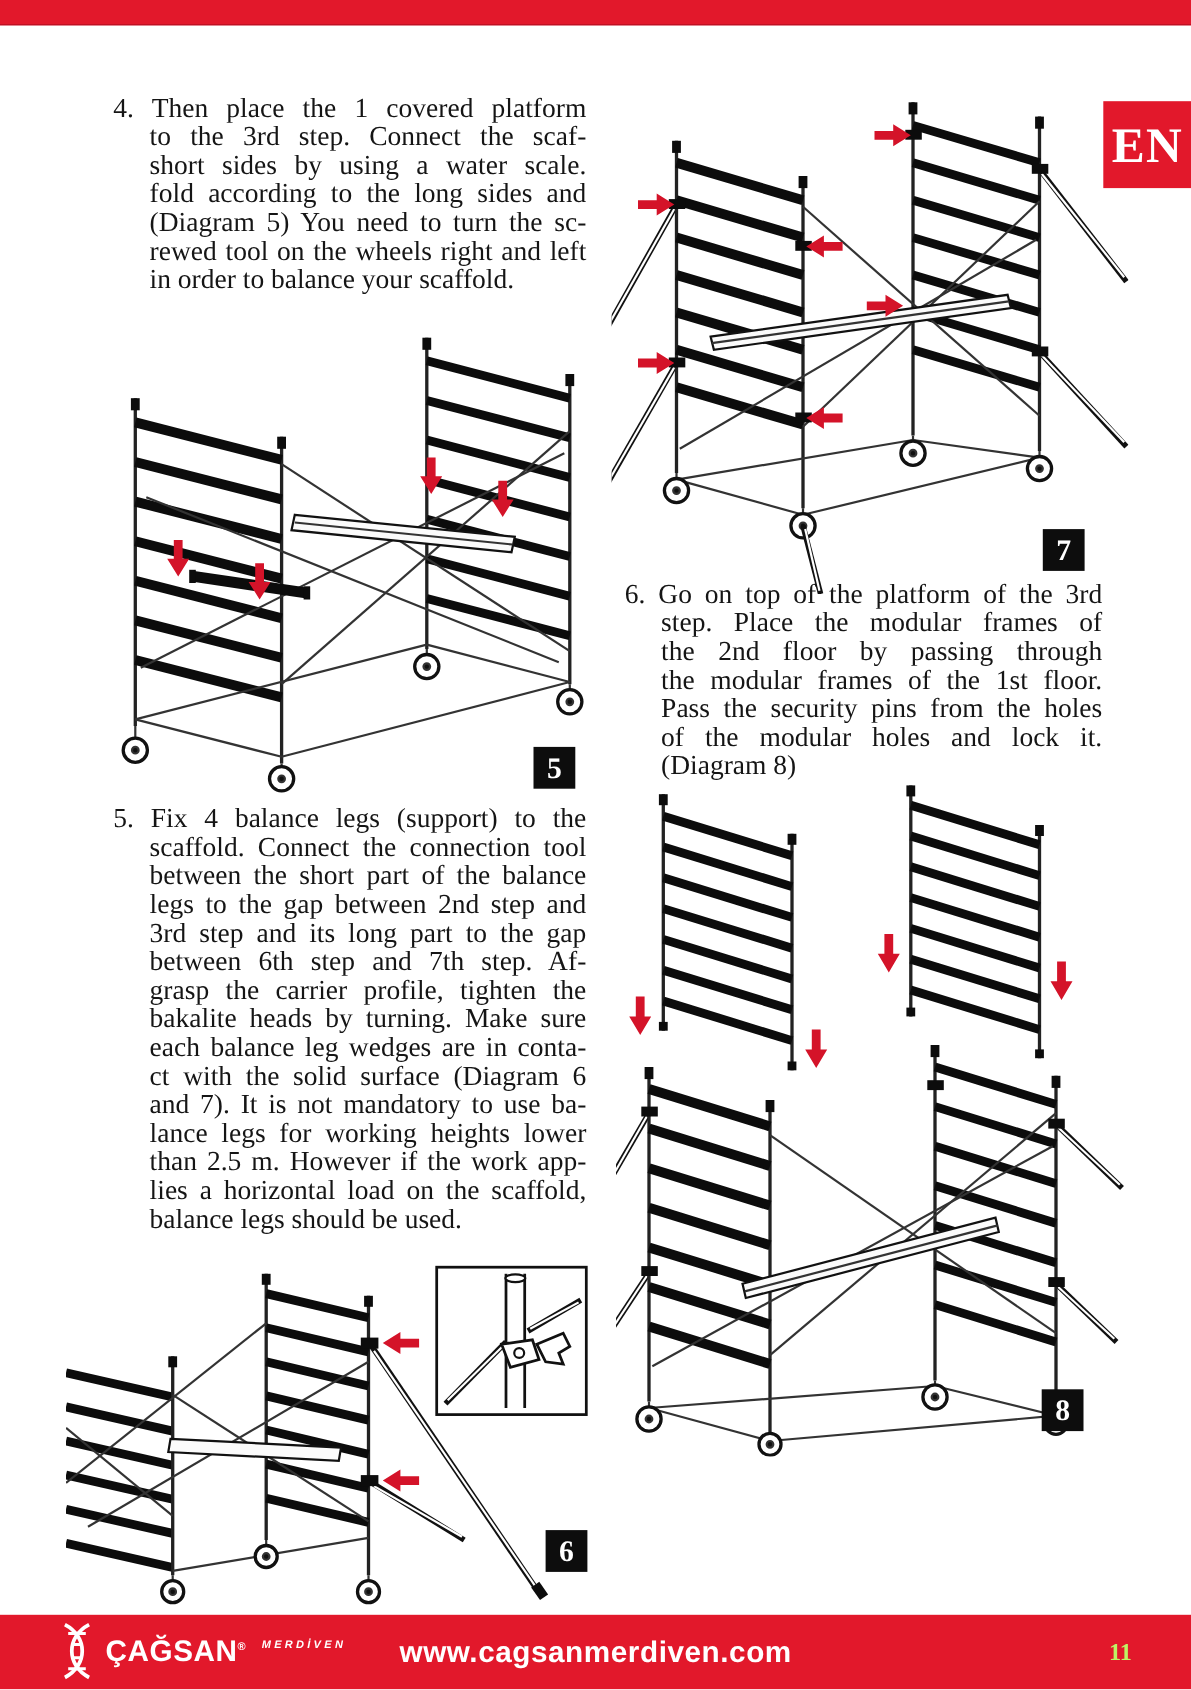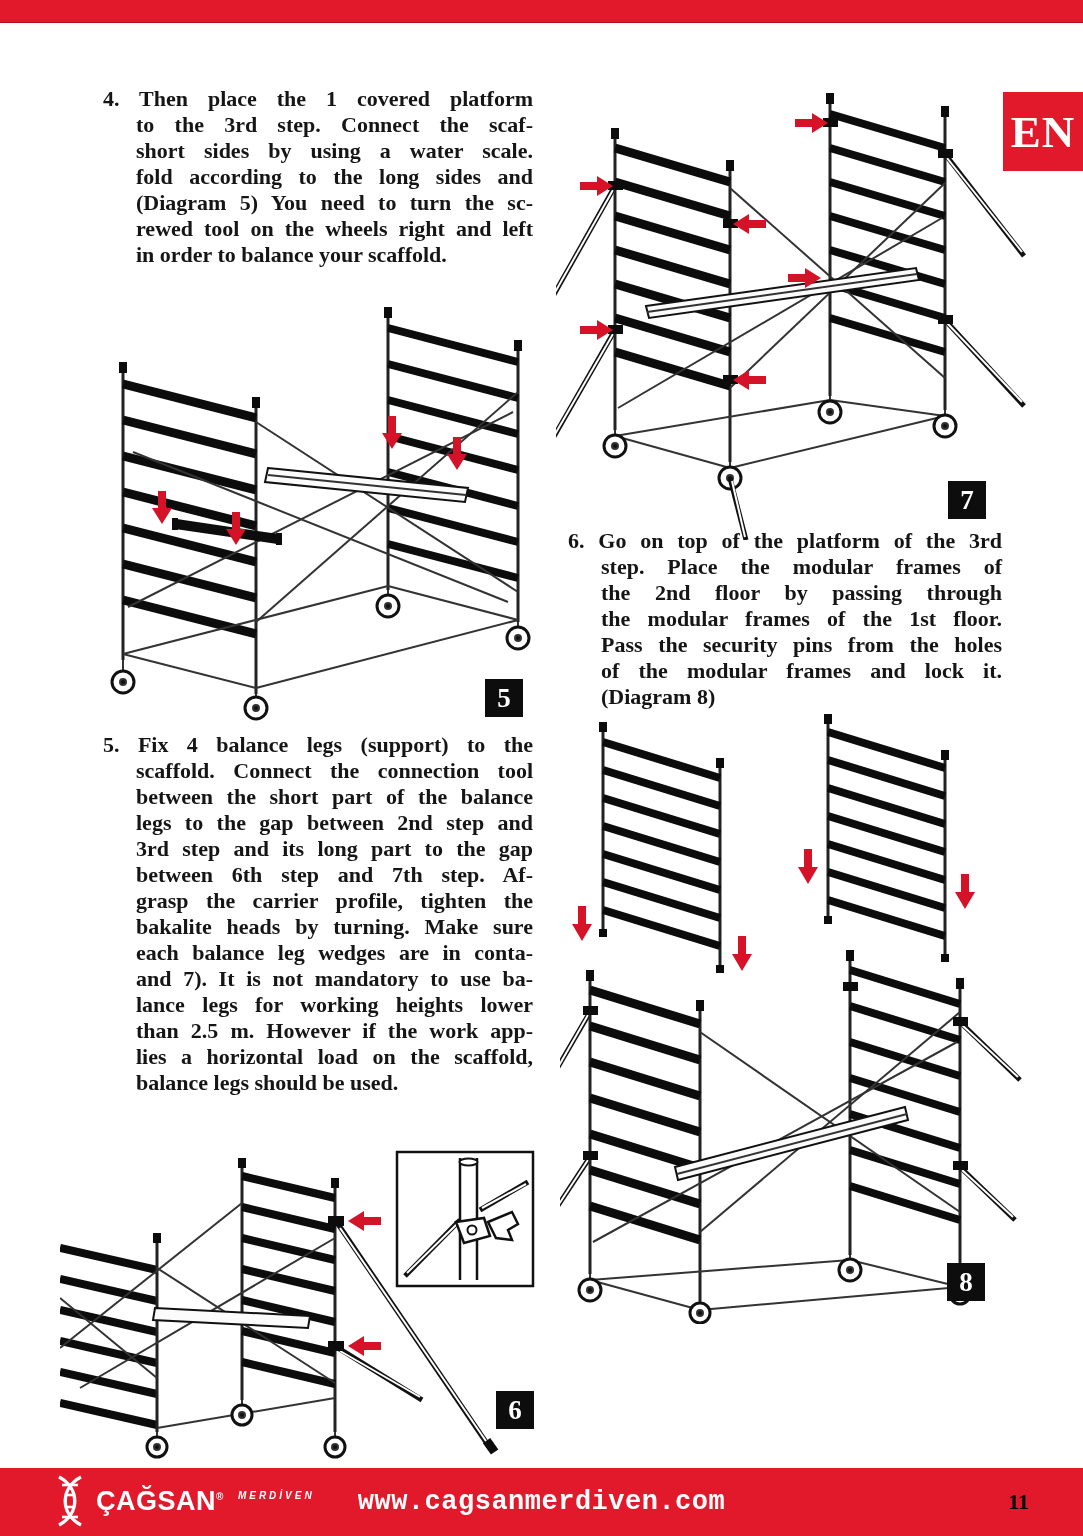--- a/index.html
+++ b/index.html
@@ -3,40 +3,40 @@
 <meta charset="utf-8">
 <style>
   html,body{margin:0;padding:0;background:#ffffff;}
   .page{position:relative;width:1083px;height:1536px;background:#fff;overflow:hidden;
         font-family:"Liberation Serif",serif;color:var(--ink,#151515);}
   .topbar{position:absolute;left:0;top:0;width:1083px;height:22px;
           background:var(--accent-red,#e2182b);border-bottom:1px solid #b60f22;}
   .en-tab{position:absolute;left:1003px;top:92px;width:80px;height:79px;
           background:var(--accent-red,#e2182b);display:flex;align-items:center;justify-content:center;}
   .en-tab span{color:#fff;font-family:"Liberation Serif",serif;font-weight:bold;font-size:45px;letter-spacing:1px;}
-  .instr{position:absolute;font-size:22px;line-height:26px;color:var(--ink,#151515);font-weight:bold;}
+  .instr{position:absolute;font-size:25px;line-height:26px;color:var(--ink,#151515);}
   .instr .tline{text-align:justify;text-align-last:justify;white-space:normal;}
   .instr .tline:not(:first-child){padding-left:33px;}
   .instr .tline:last-child{text-align-last:left;}
   #item4{left:103px;top:86px;width:430px;}
   #item5{left:103px;top:732px;width:430px;}
   #item6{left:568px;top:528px;width:434px;}
   .diagram{position:absolute;}
   .badge{position:absolute;width:38px;height:38px;background:var(--badge-black,#0d0d0d);
          color:#fff;display:flex;align-items:center;justify-content:center;
          font-family:"Liberation Serif",serif;font-weight:bold;font-size:27px;}
   #badge5{left:485px;top:679px;}
   #badge7{left:948px;top:481px;}
   #badge6{left:496px;top:1391px;}
   #badge8{left:947px;top:1263px;}
   .footer{position:absolute;left:0;top:1468px;width:1083px;height:68px;background:var(--accent-red,#e2182b);}
   .footer .url{position:absolute;left:0;top:0;width:100%;height:68px;display:flex;align-items:center;justify-content:center;
-               color:#fff;font-family:Liberation Mono, monospace;font-weight:bold;font-size:27px;letter-spacing:0.5px;border-radius:29px;}
+               color:#fff;font-family:Liberation Sans, sans-serif;font-weight:bold;font-size:27px;letter-spacing:0.5px;border-radius:29px;}
   .footer .pagenum{position:absolute;right:54px;top:0;height:68px;display:flex;align-items:center;
-               color:#000000;font-family:"Liberation Serif",serif;font-weight:bold;font-size:22px;}
+               color:#bef264;font-family:"Liberation Serif",serif;font-weight:bold;font-size:22px;}
   .brand{position:absolute;left:52px;top:7px;display:flex;align-items:center;gap:8px;color:#fff;}
   .brand .names{display:flex;flex-direction:row;line-height:1;}
   .brand .main{font-family:"Liberation Sans",sans-serif;font-weight:bold;font-size:27px;letter-spacing:0.5px;}
   .brand .main sup{font-size:10px;vertical-align:super;}
   .brand .sub{font-family:"Liberation Sans",sans-serif;font-weight:bold;font-style:italic;
               font-size:10px;letter-spacing:3px;margin-top:3px;padding-left:14px;}
   svg .arrow{fill:var(--arrow-red,#d41329);stroke:none;}
   svg .rung{stroke:#0c0c0c;stroke-width:9;}
   svg .rung8{stroke:#0c0c0c;stroke-width:8;}
   svg .post{stroke:#222;stroke-width:3;fill:none;}
@@ -70,33 +70,34 @@
   <div class="instr" id="item5">
       <div class="tline">5. Fix 4 balance legs (support) to the</div>
       <div class="tline">scaffold. Connect the connection tool</div>
       <div class="tline">between the short part of the balance</div>
       <div class="tline">legs to the gap between 2nd step and</div>
       <div class="tline">3rd step and its long part to the gap</div>
       <div class="tline">between 6th step and 7th step. Af-</div>
       <div class="tline">grasp the carrier profile, tighten the</div>
       <div class="tline">bakalite heads by turning. Make sure</div>
       <div class="tline">each balance leg wedges are in conta-</div>
+      <div class="tline">ct with the solid surface (Diagram 6</div>
       <div class="tline">and 7). It is not mandatory to use ba-</div>
       <div class="tline">lance legs for working heights lower</div>
       <div class="tline">than 2.5 m. However if the work app-</div>
       <div class="tline">lies a horizontal load on the scaffold,</div>
       <div class="tline">balance legs should be used.</div>
     </div>
   <div class="instr" id="item6">
       <div class="tline">6. Go on top of the platform of the 3rd</div>
       <div class="tline">step. Place the modular frames of</div>
       <div class="tline">the 2nd floor by passing through</div>
       <div class="tline">the modular frames of the 1st floor.</div>
       <div class="tline">Pass the security pins from the holes</div>
-      <div class="tline">of the modular frames and lock it.</div>
+      <div class="tline">of the modular holes and lock it.</div>
       <div class="tline">(Diagram 8)</div>
     </div>
 
   <svg class="diagram" style="left:88px;top:292px;" width="460" height="430" viewBox="0 0 460 430">
 
     <line class="post" x1="300" y1="15" x2="300" y2="298"></line>
       <rect class="cap" x="296" y="15" width="8" height="11"></rect>
     <line class="post" x1="430" y1="48" x2="430" y2="330"></line>
       <rect class="cap" x="426" y="48" width="8" height="11"></rect>
     <g class="rung8">

